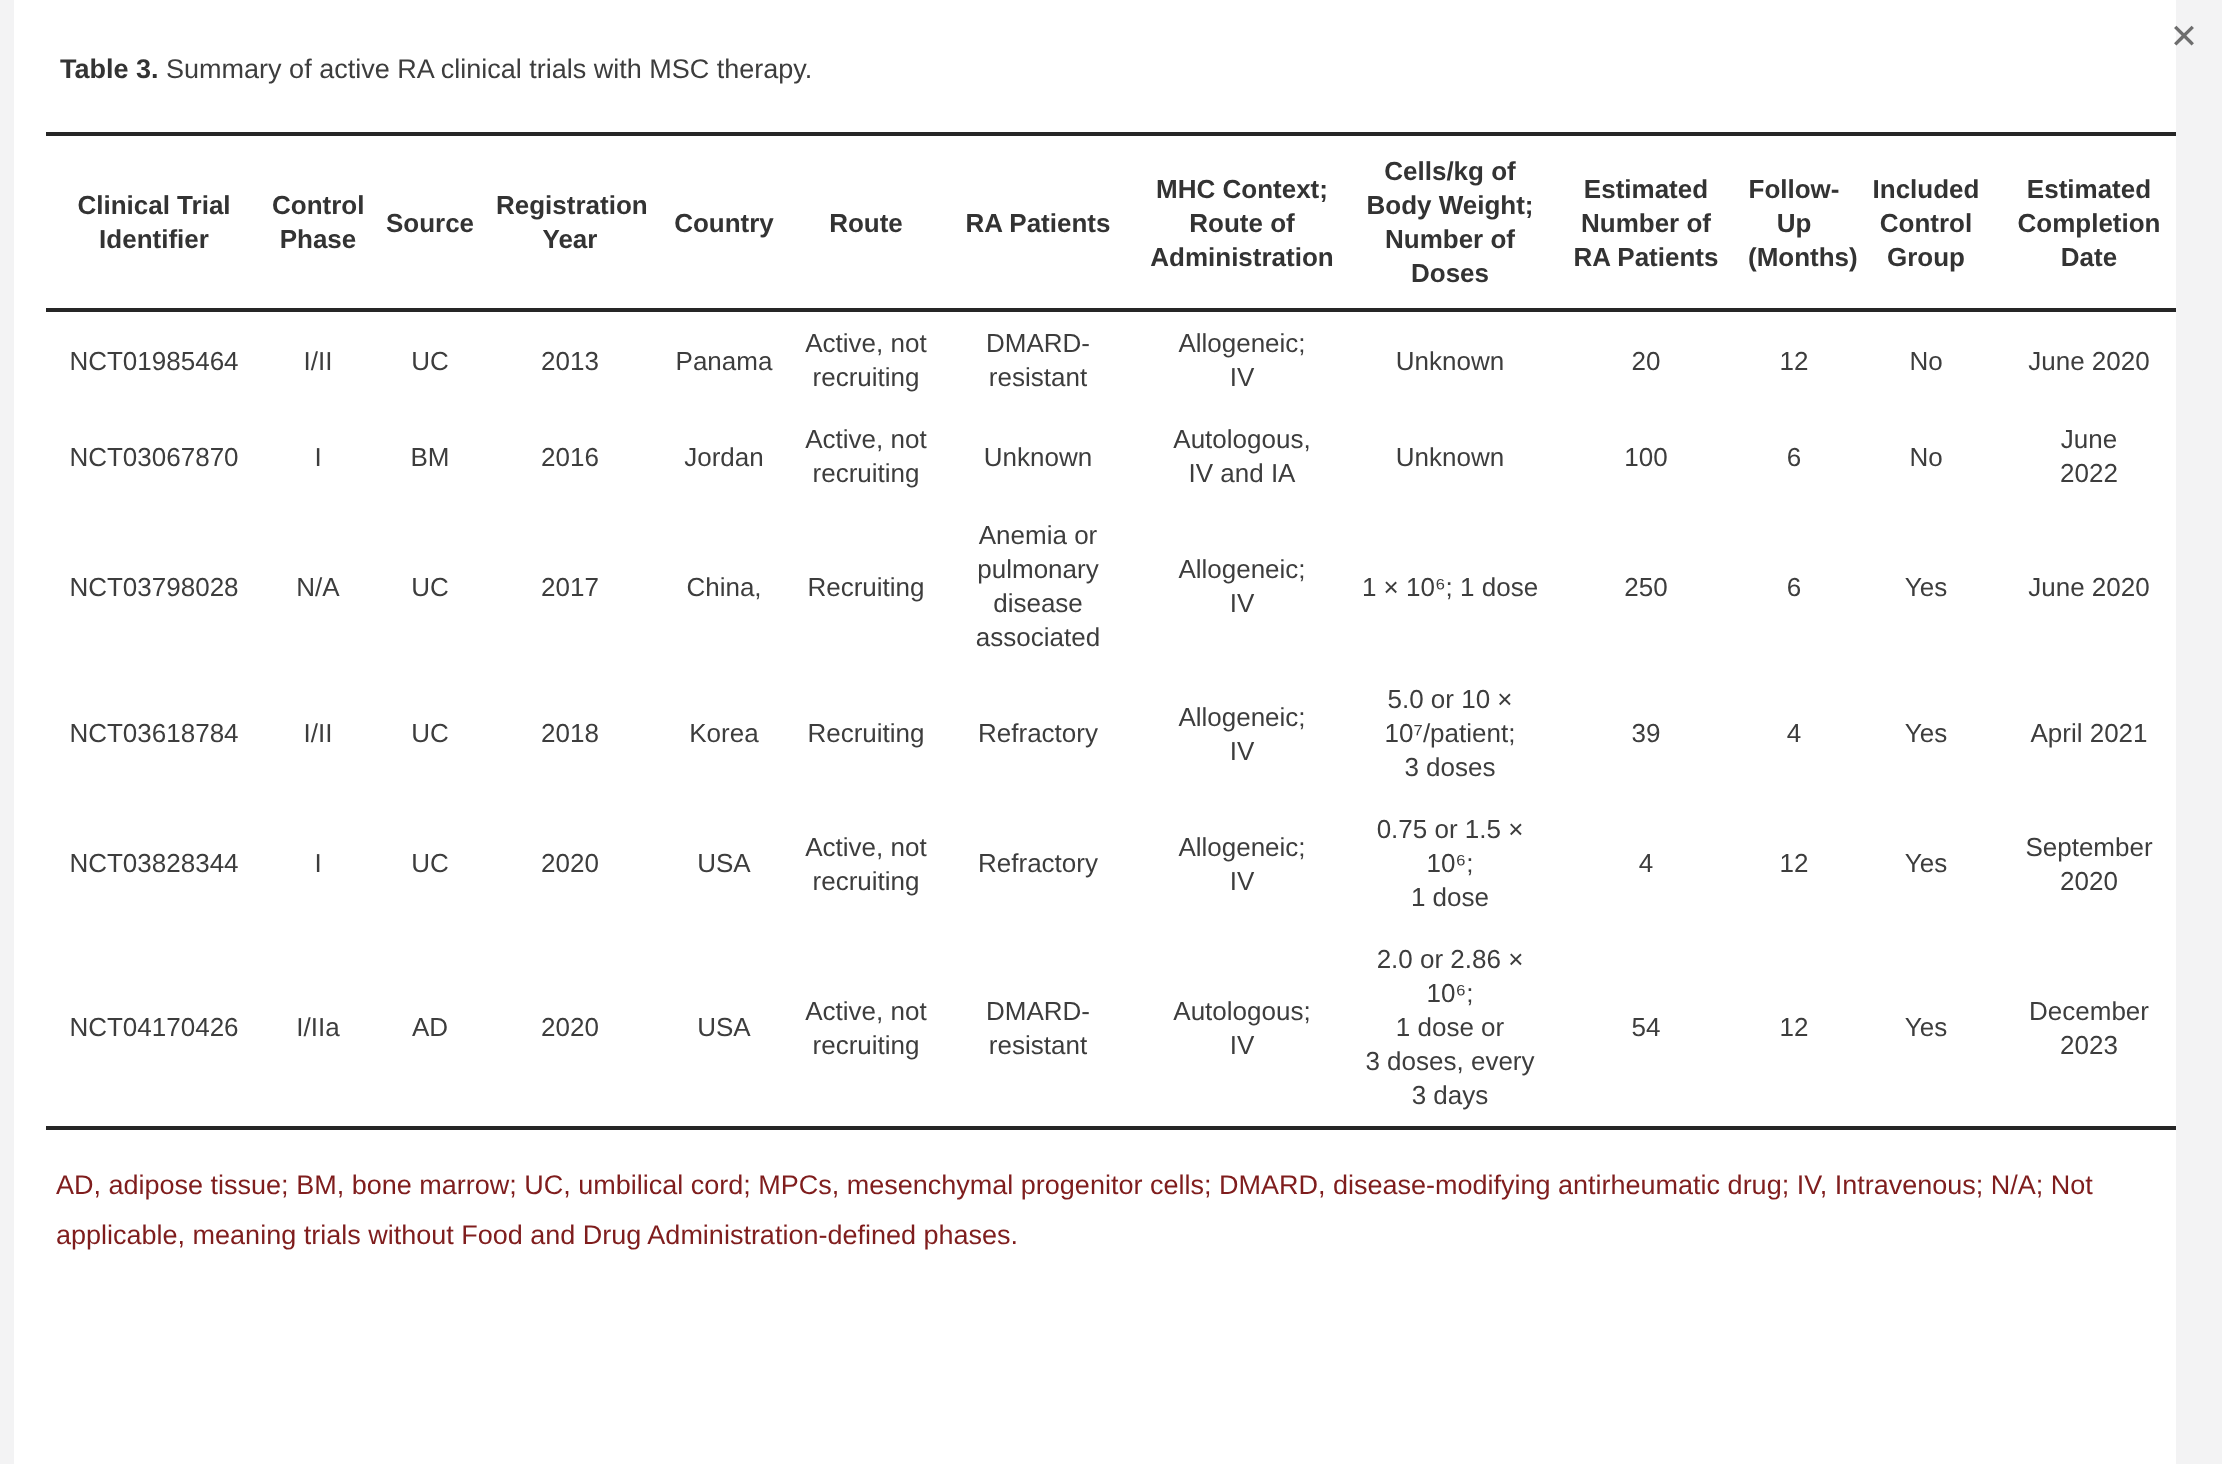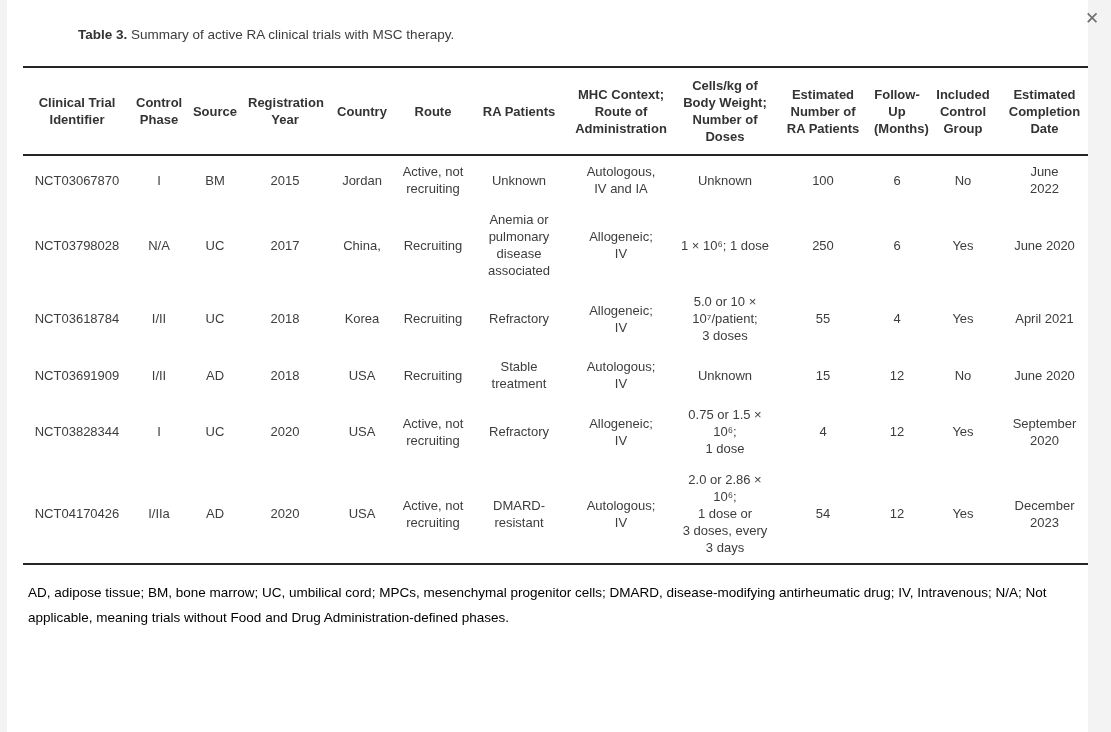--- a/index.html
+++ b/index.html
@@ -34,21 +34,21 @@
     cursor: pointer;
     user-select: none;
     z-index: 5;
   }
   .caption {
     font-size: 13.5px;
     color: #3d3d3d;
     margin: 0 0 22px 7px;
     line-height: 18px;
   }
-  .caption .cap-label { font-weight: bold; color: #333; margin-left: 48px; }
+  .caption .cap-label { font-weight: bold; color: #333; }
   table.data-table {
     border-collapse: collapse;
     table-layout: fixed;
     width: 1065px;
     border-top: 2px solid #262626;
     border-bottom: 2px solid #262626;
     font-size: 13px;
     color: #3d3d3d;
   }
   table.data-table thead th {
@@ -79,21 +79,21 @@
   col.c8  { width: 104px; }
   col.c9  { width: 104px; }
   col.c10 { width: 92px;  }
   col.c11 { width: 56px;  }
   col.c12 { width: 76px;  }
   col.c13 { width: 87px;  }
   .footnote {
     margin: 15px 5px 0 5px;
     width: 1050px;
     font-size: 13.5px;
-    color: #000000;
+    color: #7f1d1d;
     line-height: 25px;
   }
 </style>
 </head>
 <body>
 
 <div class="close-btn">✕</div>
 
 <div class="panel">
 
@@ -146,24 +146,42 @@
           <th>Included
 Control
 Group</th>
           <th>Estimated
 Completion
 Date</th>
         </tr>
     </thead>
     <tbody>
         <tr>
+          <td>NCT01985464</td>
+          <td>I/II</td>
+          <td>UC</td>
+          <td>2013</td>
+          <td>Panama</td>
+          <td>Active, not
+recruiting</td>
+          <td>DMARD-
+resistant</td>
+          <td>Allogeneic;
+IV</td>
+          <td>Unknown</td>
+          <td>20</td>
+          <td>12</td>
+          <td>No</td>
+          <td>June 2020</td>
+        </tr>
+        <tr>
           <td>NCT03067870</td>
           <td>I</td>
           <td>BM</td>
-          <td>2015</td>
+          <td>2016</td>
           <td>Jordan</td>
           <td>Active, not
 recruiting</td>
           <td>Unknown</td>
           <td>Autologous,
 IV and IA</td>
           <td>Unknown</td>
           <td>100</td>
           <td>6</td>
           <td>No</td>
@@ -195,41 +213,24 @@
           <td>UC</td>
           <td>2018</td>
           <td>Korea</td>
           <td>Recruiting</td>
           <td>Refractory</td>
           <td>Allogeneic;
 IV</td>
           <td>5.0 or 10 ×
 10⁷/patient;
 3 doses</td>
-          <td>55</td>
+          <td>39</td>
           <td>4</td>
           <td>Yes</td>
           <td>April 2021</td>
-        </tr>
-        <tr>
-          <td>NCT03691909</td>
-          <td>I/II</td>
-          <td>AD</td>
-          <td>2018</td>
-          <td>USA</td>
-          <td>Recruiting</td>
-          <td>Stable
-treatment</td>
-          <td>Autologous;
-IV</td>
-          <td>Unknown</td>
-          <td>15</td>
-          <td>12</td>
-          <td>No</td>
-          <td>June 2020</td>
         </tr>
         <tr>
           <td>NCT03828344</td>
           <td>I</td>
           <td>UC</td>
           <td>2020</td>
           <td>USA</td>
           <td>Active, not
 recruiting</td>
           <td>Refractory</td>

